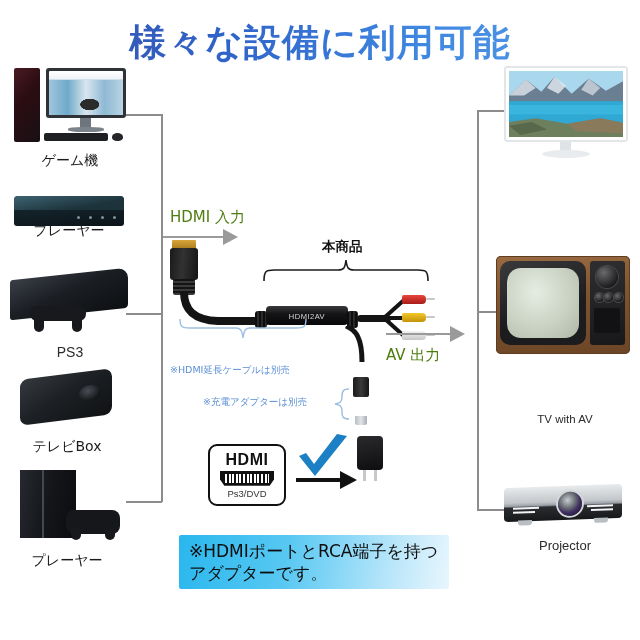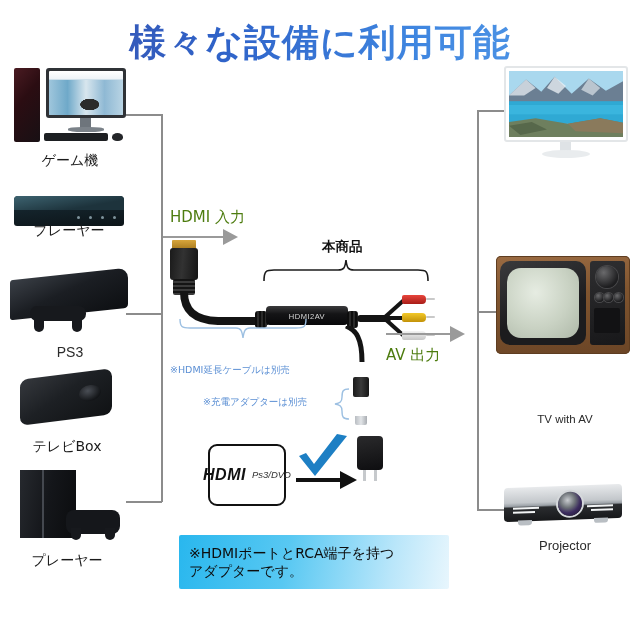--- a/index.html
+++ b/index.html
@@ -171,23 +171,22 @@
   .adapter-body{background:linear-gradient(170deg,#2a2a2c,#0e0e10);border-radius:4px;position:relative;}
   .adapter-prong{position:absolute;width:3px;height:11px;background:#c6c9cc;bottom:-11px;}
 
   
   .brace-path{stroke:#1b1b1b;stroke-width:1.6;fill:none;}
   .brace-blue{stroke:#9dc0e2;stroke-width:1.4;fill:none;}
 
   
   .port-box{
     border:2.5px solid #111;border-radius:9px;background:#fff;
-    display:flex;align-items:center;justify-content:center;
+    display:flex;flex-direction:column;align-items:center;justify-content:center;
     box-sizing:border-box;
-    font-style:italic;
   }
   .port-title{font-weight:bold;font-size:16px;color:#111;letter-spacing:.5px;line-height:1;}
   .port-sub{font-size:9.5px;color:#333;line-height:1;}
   .hdmi-port-glyph{
     width:54px;height:15px;background:#111;
     clip-path:polygon(0 0,100% 0,100% 58%,92% 100%,8% 100%,0 58%);
     position:relative;
   }
   .hdmi-port-pins{
     position:absolute;left:5px;top:3px;width:44px;height:9px;
@@ -201,21 +200,21 @@
 
   .checkmark svg{display:block;}
 
   
   #banner{
     background:linear-gradient(100deg,#29b7ee 0%,#58c8f2 40%,#b9e6fa 78%,#e8f6fd 100%);
     border-radius:2px;
     display:flex;align-items:center;
     padding:6px 10px;box-sizing:border-box;
   }
-  #banner-text{font-size:14px;color:#0d0d0d;line-height:1.32;font-weight:500;}
+  #banner-text{font-size:17px;color:#0d0d0d;line-height:1.32;font-weight:500;}
 </style>
 </head>
 <body>
 
 <div id="stage">
 
   <div id="title" class="abs jp">様々な設備に利用可能</div>
 
   <div class="abs vline" style="left:161px;top:114px;height:388px;"></div>
   <div class="abs hline" style="left:126px;top:114px;width:36px;"></div>

